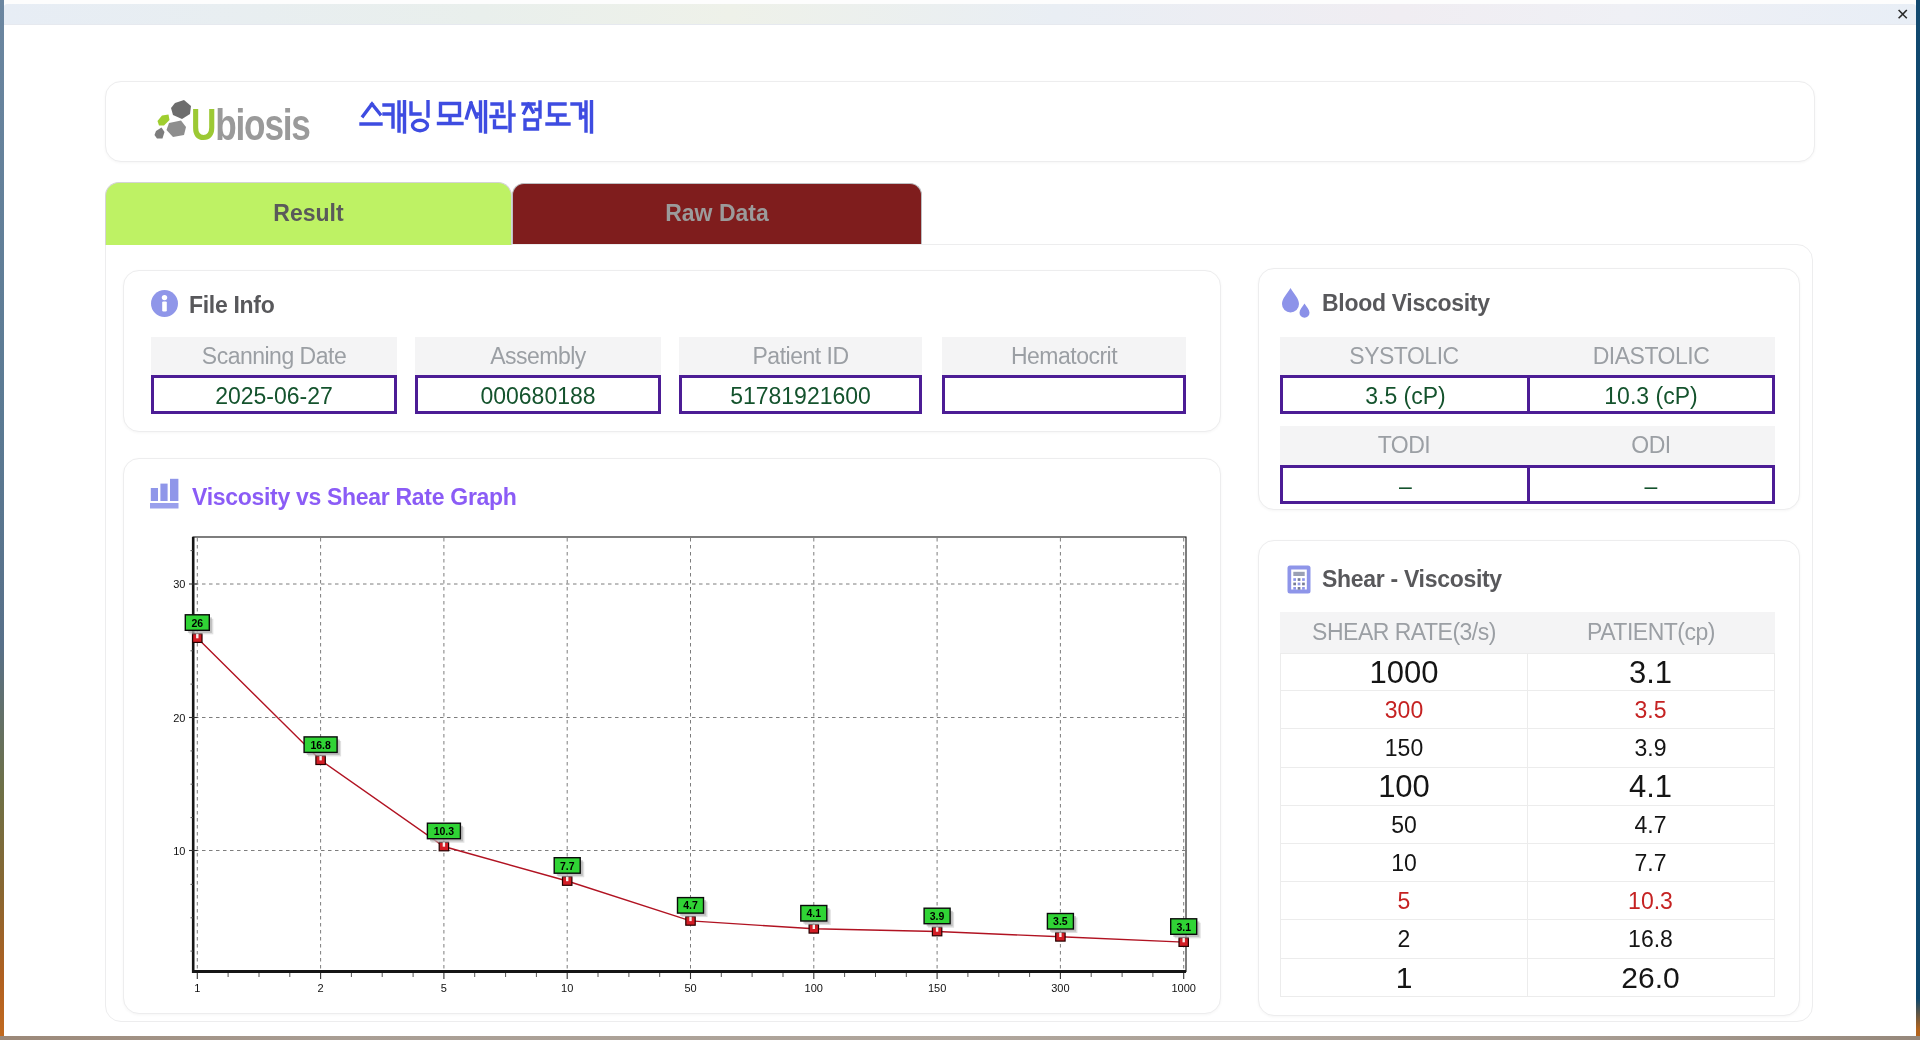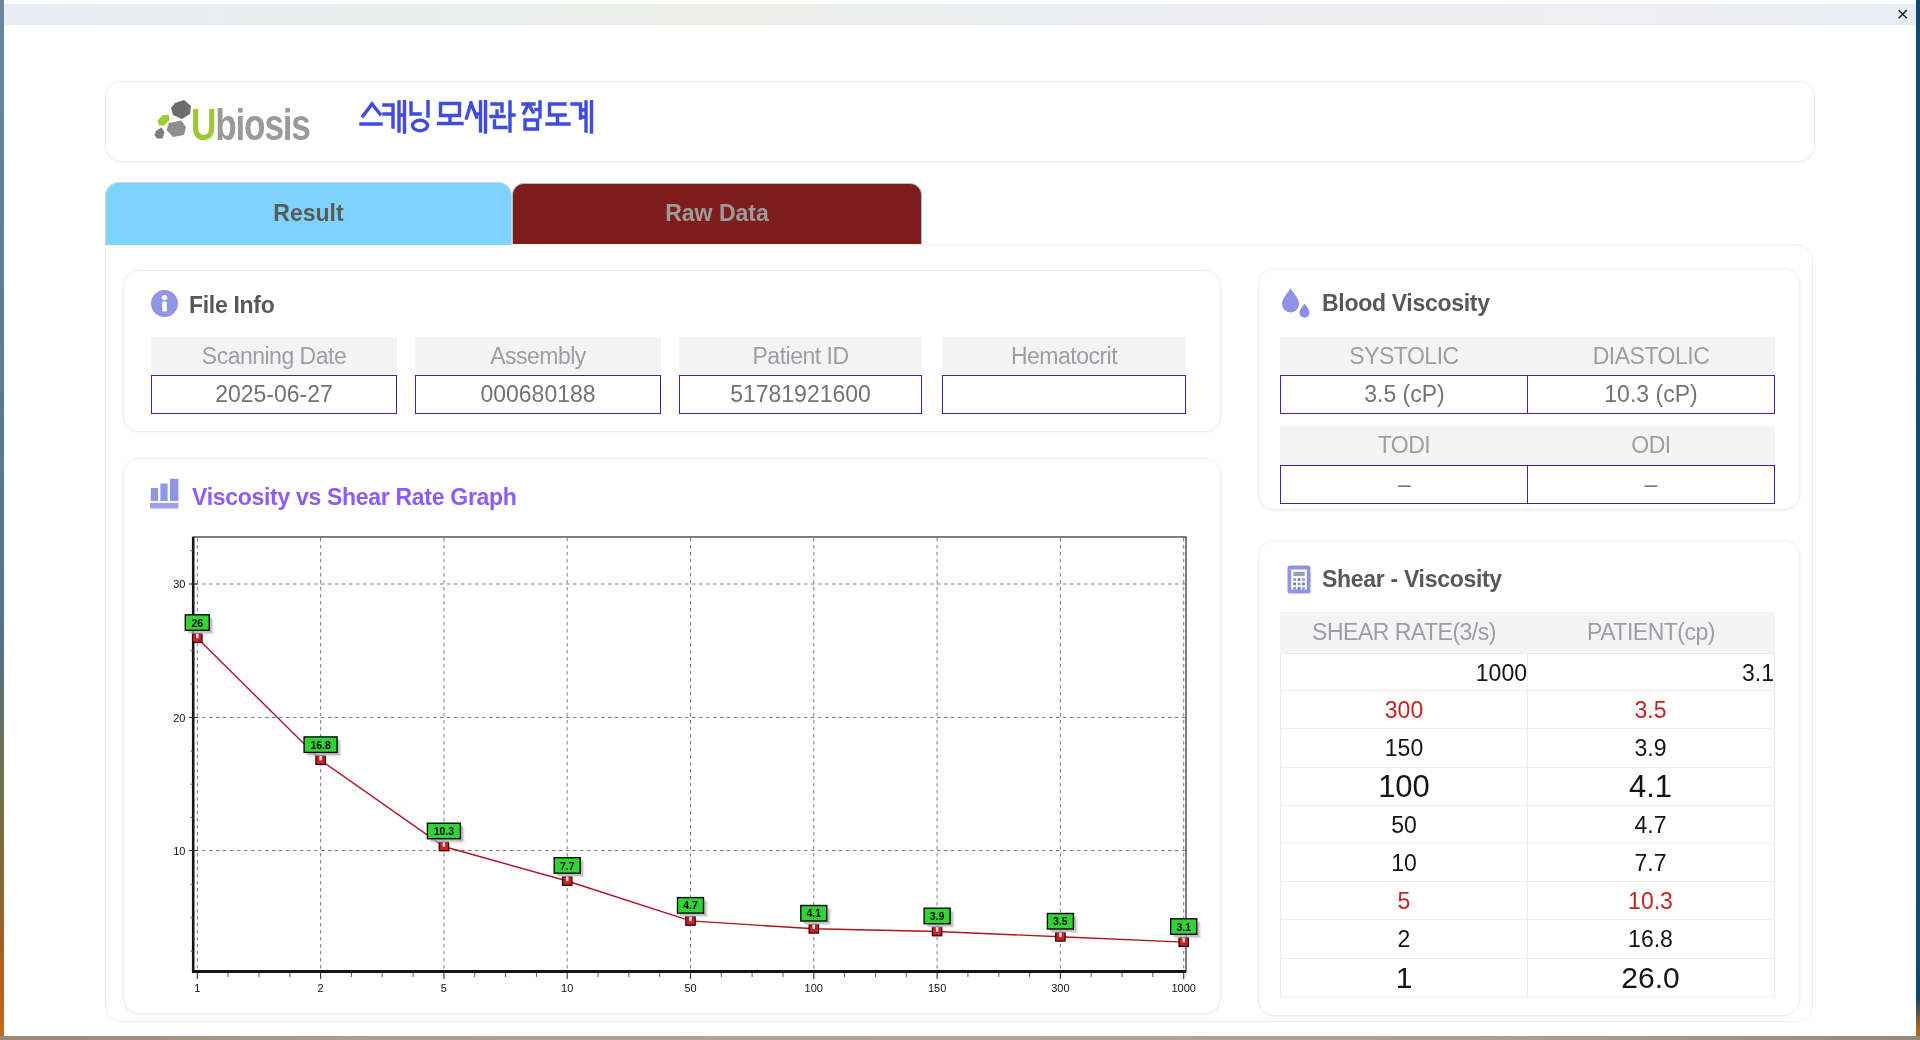--- a/index.html
+++ b/index.html
@@ -3,21 +3,21 @@
 <style>
 * { margin:0; padding:0; box-sizing:border-box; }
 html,body { width:1920px; height:1040px; overflow:hidden; background:#fff;
   font-family:"Liberation Sans", sans-serif; }
 .abs { position:absolute; }
 .card { position:absolute; background:#fff; border:1px solid #ededee; border-radius:16px;
   box-shadow:0 1px 3px rgba(0,0,0,0.04); }
 .sect { position:absolute; font-size:23px; font-weight:bold; color:#58585b; letter-spacing:-0.3px; }
 .hcell { position:absolute; height:38px; background:#f4f4f5; color:#9b9fa4; font-size:23px;
   letter-spacing:-0.5px; text-align:center; line-height:38px; }
-.vcell { position:absolute; height:39px; background:#fff; border:1px solid #4c1d95; color:#737373;
+.vcell { position:absolute; height:39px; background:#fff; border:3px solid #4c1d95; color:#14532d;
   font-size:23px; text-align:center; line-height:37px; }
 </style></head>
 <body>
 <div class="abs" style="left:0;top:0;width:4px;height:1040px;background:linear-gradient(180deg,#6b86a0 0%,#5b7a93 40%,#587089 62%,#6e7046 76%,#8a6630 86%,#b06020 94%,#c26a1f 100%)"></div>
 <div class="abs" style="right:0;top:0;width:4px;height:1040px;background:linear-gradient(180deg,#11496f 0%,#0f4c74 80%,#0e486e 96%,#b3641d 99%)"></div>
 <div class="abs" style="left:0;bottom:0;width:1920px;height:4px;background:linear-gradient(90deg,#9b8878 0%,#a99e94 18%,#b0a69c 50%,#a89d93 82%,#96887b 100%)"></div>
 <div class="abs" style="left:4px;top:0;width:1912px;height:4px;background:#fdfdfd"></div>
 <div class="abs" style="left:4px;top:4px;width:1912px;height:21px;border-radius:3px 3px 0 0;
  background:linear-gradient(90deg,#e7edf5 0%,#e9efec 25%,#eef1e9 38%,#e9eef4 55%,#f0edf2 73%,#eff0f5 85%,#e8eef6 100%);
  border-bottom:1px solid #e6e9ef"></div>
@@ -57,21 +57,21 @@
       </g>
 <g transform="translate(187,0)">
         <path d="M3.5,4 H19 M3.5,4 V15 M3.5,15 H19 M11.5,17 V21.5 M1,24 H23"></path>
       </g>
 <g transform="translate(211,0)">
         <path d="M2,4 H10.5 M10.5,4 V18 M16,2 V31 M12.5,10 H16 M12.5,17 H16 M21.5,1 V32"></path>
       </g>
 </g>
   </svg>
 
-<div class="abs" style="left:105px;top:182px;width:407px;height:63px;background:#7dd3fc;
+<div class="abs" style="left:105px;top:182px;width:407px;height:63px;background:#bef264;
  border:1px solid #d4d4d4;border-bottom:none;border-radius:14px 14px 0 0;z-index:3;
  text-align:center;line-height:60px;font-size:23px;font-weight:bold;color:#5a5a5a">Result</div>
 <div class="abs" style="left:512px;top:183px;width:410px;height:61px;background:#7f1d1d;
  border:1px solid #bdbfc2;border-bottom:none;border-radius:12px 12px 0 0;z-index:2;
  text-align:center;line-height:58px;font-size:23px;font-weight:bold;color:#9b9b9b">Raw Data</div>
 
 <div class="abs" style="left:105px;top:244px;width:1708px;height:778px;background:#fff;
  border:1px solid #ededee;border-radius:0 16px 16px 16px"></div>
 
 <div class="card" style="left:123px;top:270px;width:1098px;height:162px"></div>
@@ -252,20 +252,20 @@
     <rect x="15.1" y="13.2" width="2.7" height="2.7" fill="#8e95e9"></rect>
     <rect x="6.3" y="17.6" width="2.7" height="2.7" fill="#767c94"></rect>
     <rect x="10.7" y="17.6" width="2.7" height="2.7" fill="#8e95e9"></rect>
     <rect x="15.1" y="17.6" width="2.7" height="2.7" fill="#767c94"></rect>
     <rect x="6.3" y="22.0" width="2.7" height="2.7" fill="#8e95e9"></rect>
     <rect x="10.7" y="22.0" width="2.7" height="2.7" fill="#767c94"></rect>
     <rect x="15.1" y="22.0" width="2.7" height="2.7" fill="#8e95e9"></rect>
   </svg>
 <div class="sect" style="left:1322px;top:566px">Shear - Viscosity</div>
 <div class="hcell" style="left:1280px;top:612px;width:495px;height:41px;line-height:41px"><span style="display:inline-block;width:247px">SHEAR RATE(3/s)</span><span style="display:inline-block;width:247px">PATIENT(cp)</span></div>
-<div class="abs" style="left:1280px;top:653.0px;width:495px;height:38.2px;border:1px solid #ececec;border-top:1px solid #ececec;font-size:23px;color:#151515;text-align:right;line-height:38px"><span style="display:inline-block;width:246px;border-right:1px solid #ececec;height:100%">1000</span><span style="display:inline-block;width:246px;height:100%">3.1</span></div>
+<div class="abs" style="left:1280px;top:653.0px;width:495px;height:38.2px;border:1px solid #ececec;border-top:1px solid #ececec;font-size:31px;color:#151515;text-align:center;line-height:38px"><span style="display:inline-block;width:246px;border-right:1px solid #ececec;height:100%">1000</span><span style="display:inline-block;width:246px;height:100%">3.1</span></div>
 <div class="abs" style="left:1280px;top:691.2px;width:495px;height:38.2px;border:1px solid #ececec;border-top:none;font-size:23px;color:#c52222;text-align:center;line-height:38px"><span style="display:inline-block;width:246px;border-right:1px solid #ececec;height:100%">300</span><span style="display:inline-block;width:246px;height:100%">3.5</span></div>
 <div class="abs" style="left:1280px;top:729.4px;width:495px;height:38.2px;border:1px solid #ececec;border-top:none;font-size:23px;color:#151515;text-align:center;line-height:38px"><span style="display:inline-block;width:246px;border-right:1px solid #ececec;height:100%">150</span><span style="display:inline-block;width:246px;height:100%">3.9</span></div>
 <div class="abs" style="left:1280px;top:767.6px;width:495px;height:38.2px;border:1px solid #ececec;border-top:none;font-size:31px;color:#151515;text-align:center;line-height:38px"><span style="display:inline-block;width:246px;border-right:1px solid #ececec;height:100%">100</span><span style="display:inline-block;width:246px;height:100%">4.1</span></div>
 <div class="abs" style="left:1280px;top:805.8px;width:495px;height:38.2px;border:1px solid #ececec;border-top:none;font-size:23px;color:#151515;text-align:center;line-height:38px"><span style="display:inline-block;width:246px;border-right:1px solid #ececec;height:100%">50</span><span style="display:inline-block;width:246px;height:100%">4.7</span></div>
 <div class="abs" style="left:1280px;top:844.0px;width:495px;height:38.2px;border:1px solid #ececec;border-top:none;font-size:23px;color:#151515;text-align:center;line-height:38px"><span style="display:inline-block;width:246px;border-right:1px solid #ececec;height:100%">10</span><span style="display:inline-block;width:246px;height:100%">7.7</span></div>
 <div class="abs" style="left:1280px;top:882.2px;width:495px;height:38.2px;border:1px solid #ececec;border-top:none;font-size:23px;color:#c52222;text-align:center;line-height:38px"><span style="display:inline-block;width:246px;border-right:1px solid #ececec;height:100%">5</span><span style="display:inline-block;width:246px;height:100%">10.3</span></div>
 <div class="abs" style="left:1280px;top:920.4px;width:495px;height:38.2px;border:1px solid #ececec;border-top:none;font-size:23px;color:#151515;text-align:center;line-height:38px"><span style="display:inline-block;width:246px;border-right:1px solid #ececec;height:100%">2</span><span style="display:inline-block;width:246px;height:100%">16.8</span></div>
 <div class="abs" style="left:1280px;top:958.6px;width:495px;height:38.2px;border:1px solid #ececec;border-top:none;font-size:30px;color:#151515;text-align:center;line-height:38px"><span style="display:inline-block;width:246px;border-right:1px solid #ececec;height:100%">1</span><span style="display:inline-block;width:246px;height:100%">26.0</span></div>
 </body></html>

